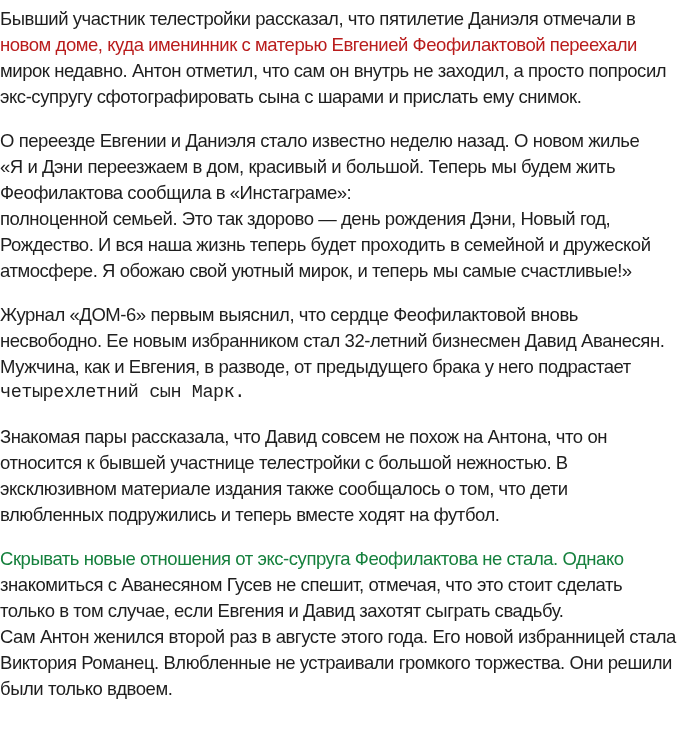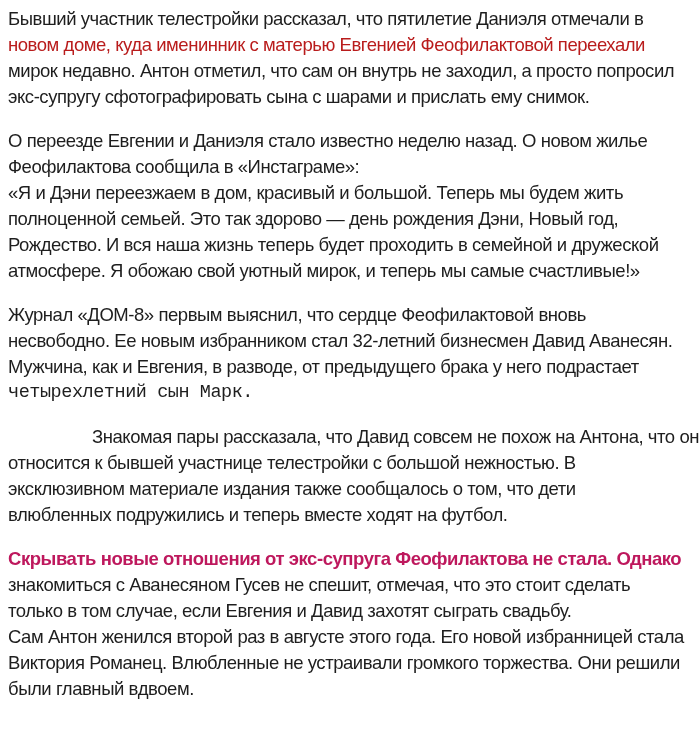--- a/index.html
+++ b/index.html
@@ -7,21 +7,21 @@
     padding: 0;
   }
   body {
     width: 699px;
     height: 731px;
     overflow: hidden;
     background: #ffffff;
     font-family: "Liberation Sans", "DejaVu Sans", sans-serif;
   }
   .article {
-    padding: 6px 0 0 8px;
+    padding: 6px 0 0 0;
     box-sizing: border-box;
   }
   .paragraph {
     margin: 0 0 18px 0;
     padding: 0;
   }
   .paragraph:last-child {
     margin-bottom: 0;
   }
   .text-line {
@@ -38,39 +38,39 @@
 
 <div class="article">
     <div class="paragraph">
       <div class="text-line" style="color: rgb(30, 30, 30);">Бывший участник телестройки рассказал, что пятилетие Даниэля отмечали в</div>
       <div class="text-line" style="color: #b91c1c;">новом доме, куда именинник с матерью Евгенией Феофилактовой переехали</div>
       <div class="text-line" style="color: rgb(30, 30, 30);">мирок недавно. Антон отметил, что сам он внутрь не заходил, а просто попросил</div>
       <div class="text-line" style="color: rgb(30, 30, 30);">экс-супругу сфотографировать сына с шарами и прислать ему снимок.</div>
     </div>
     <div class="paragraph">
       <div class="text-line" style="color: rgb(30, 30, 30);">О переезде Евгении и Даниэля стало известно неделю назад. О новом жилье</div>
+      <div class="text-line" style="color: rgb(30, 30, 30);">«Я и Дэни переезжаем в дом, красивый и большой. Теперь мы будем жить</div>
       <div class="text-line" style="color: rgb(30, 30, 30);">Феофилактова сообщила в «Инстаграме»:</div>
-      <div class="text-line" style="color: rgb(30, 30, 30);">«Я и Дэни переезжаем в дом, красивый и большой. Теперь мы будем жить</div>
       <div class="text-line" style="color: rgb(30, 30, 30);">полноценной семьей. Это так здорово — день рождения Дэни, Новый год,</div>
       <div class="text-line" style="color: rgb(30, 30, 30);">Рождество. И вся наша жизнь теперь будет проходить в семейной и дружеской</div>
       <div class="text-line" style="color: rgb(30, 30, 30);">атмосфере. Я обожаю свой уютный мирок, и теперь мы самые счастливые!»</div>
     </div>
     <div class="paragraph">
-      <div class="text-line" style="color: rgb(30, 30, 30);">Журнал «ДОМ-8» первым выяснил, что сердце Феофилактовой вновь</div>
+      <div class="text-line" style="color: rgb(30, 30, 30);">Журнал «ДОМ-6» первым выяснил, что сердце Феофилактовой вновь</div>
       <div class="text-line" style="color: rgb(30, 30, 30);">несвободно. Ее новым избранником стал 32-летний бизнесмен Давид Аванесян.</div>
       <div class="text-line" style="color: rgb(30, 30, 30);">Мужчина, как и Евгения, в разводе, от предыдущего брака у него подрастает</div>
       <div class="text-line" style="color: rgb(30, 30, 30); font-family: Liberation Mono, monospace;">четырехлетний сын Марк.</div>
     </div>
     <div class="paragraph">
-      <div class="text-line" style="color: rgb(30, 30, 30); text-align: right;">Знакомая пары рассказала, что Давид совсем не похож на Антона, что он</div>
+      <div class="text-line" style="color: rgb(30, 30, 30);">Знакомая пары рассказала, что Давид совсем не похож на Антона, что он</div>
       <div class="text-line" style="color: rgb(30, 30, 30);">относится к бывшей участнице телестройки с большой нежностью. В</div>
       <div class="text-line" style="color: rgb(30, 30, 30);">эксклюзивном материале издания также сообщалось о том, что дети</div>
       <div class="text-line" style="color: rgb(30, 30, 30);">влюбленных подружились и теперь вместе ходят на футбол.</div>
     </div>
     <div class="paragraph">
-      <div class="text-line" style="color: #be185d; font-weight: bold;">Скрывать новые отношения от экс-супруга Феофилактова не стала. Однако</div>
+      <div class="text-line" style="color: #15803d;">Скрывать новые отношения от экс-супруга Феофилактова не стала. Однако</div>
       <div class="text-line" style="color: rgb(30, 30, 30);">знакомиться с Аванесяном Гусев не спешит, отмечая, что это стоит сделать</div>
       <div class="text-line" style="color: rgb(30, 30, 30);">только в том случае, если Евгения и Давид захотят сыграть свадьбу.</div>
       <div class="text-line" style="color: rgb(30, 30, 30);">Сам Антон женился второй раз в августе этого года. Его новой избранницей стала</div>
       <div class="text-line" style="color: rgb(30, 30, 30);">Виктория Романец. Влюбленные не устраивали громкого торжества. Они решили</div>
-      <div class="text-line" style="color: rgb(30, 30, 30);">были главный вдвоем.</div>
+      <div class="text-line" style="color: rgb(30, 30, 30);">были только вдвоем.</div>
     </div>
   </div>
 
 </body></html>

